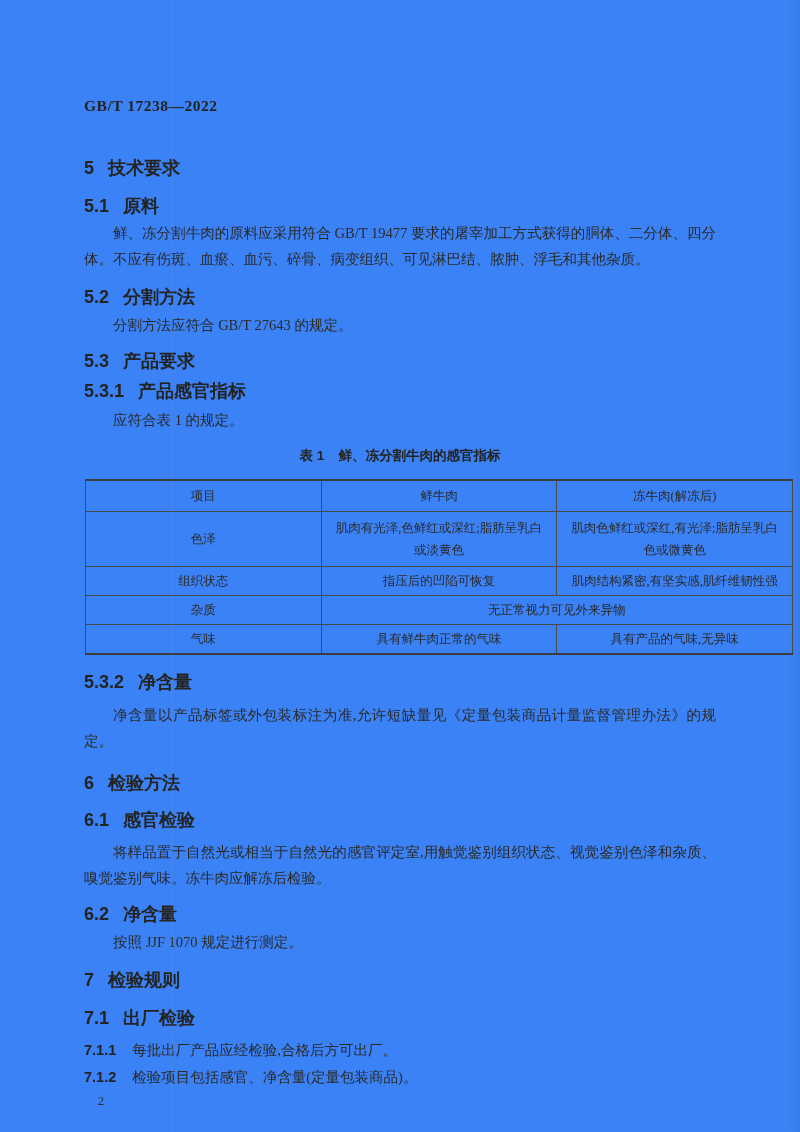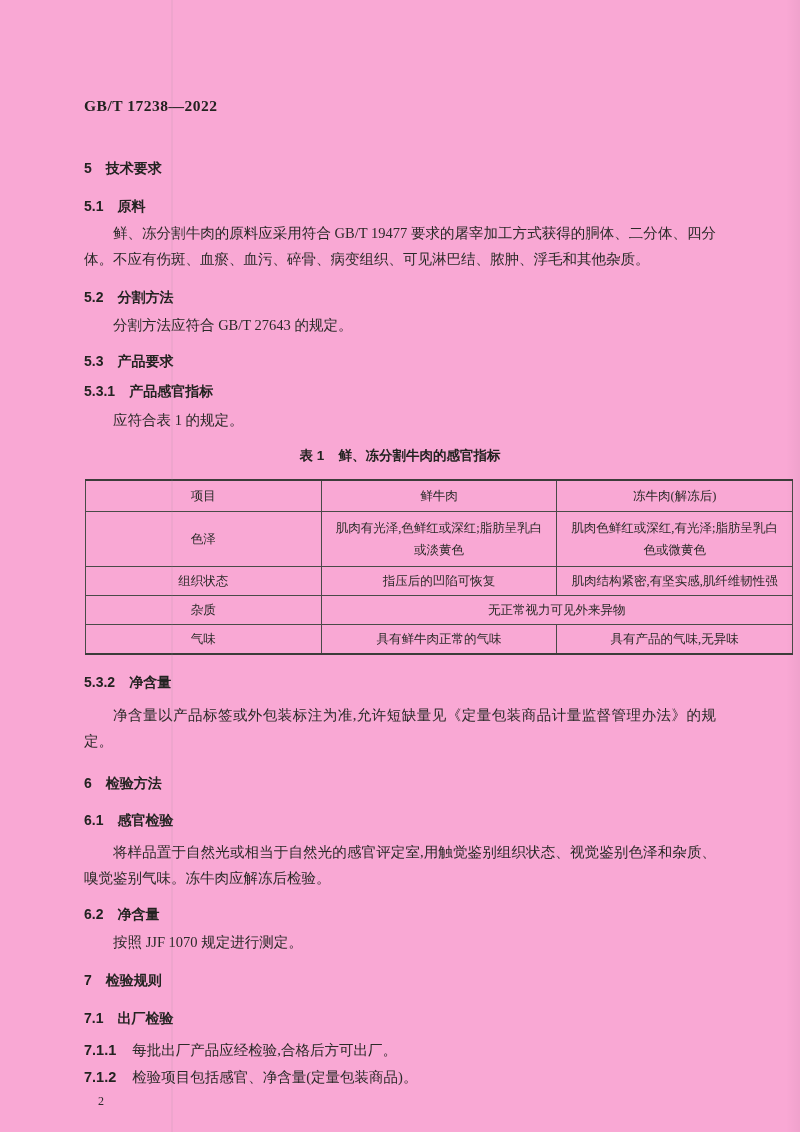--- a/index.html
+++ b/index.html
@@ -1,20 +1,20 @@
 <!DOCTYPE html>
 <html><head>
 <meta charset="utf-8">
 <style>
   html,body { margin:0; padding:0; background:#e8e8e6; }
   .page {
     position:relative;
     width:800px; height:1132px;
     margin:0 auto;
-    background:#f9a8d4;
+    background:#3b82f6;
     overflow:hidden;
     color:#2a2a28;
     font-family:"Liberation Serif","DejaVu Serif",serif;
     box-sizing:border-box;
     padding:97px 84px 0 84px;
   }
   
   .scan-line {
     position:absolute; top:0; left:171px; width:2px; height:1132px;
     background:rgba(150,150,150,0.10);
@@ -26,21 +26,21 @@
     pointer-events:none;
   }
 
   .std-code {
     font-size:15.5px; font-weight:700; letter-spacing:0.5px;
     color:#232321;
   }
 
   .heading {
     font-family:"Liberation Sans","DejaVu Sans",sans-serif;
-    font-weight:700; font-size:14px; line-height:16px; color:#232321;
+    font-weight:700; font-size:18px; line-height:16px; color:#232321;
   }
   .heading .num { margin-right:14px; }
 
   .body-p {
     font-size:14.5px; line-height:26px; text-align:justify;
     text-indent:2em; color:#2a2a28;
   }
   .clause {
     font-size:14.5px; line-height:26px; color:#2a2a28;
   }

